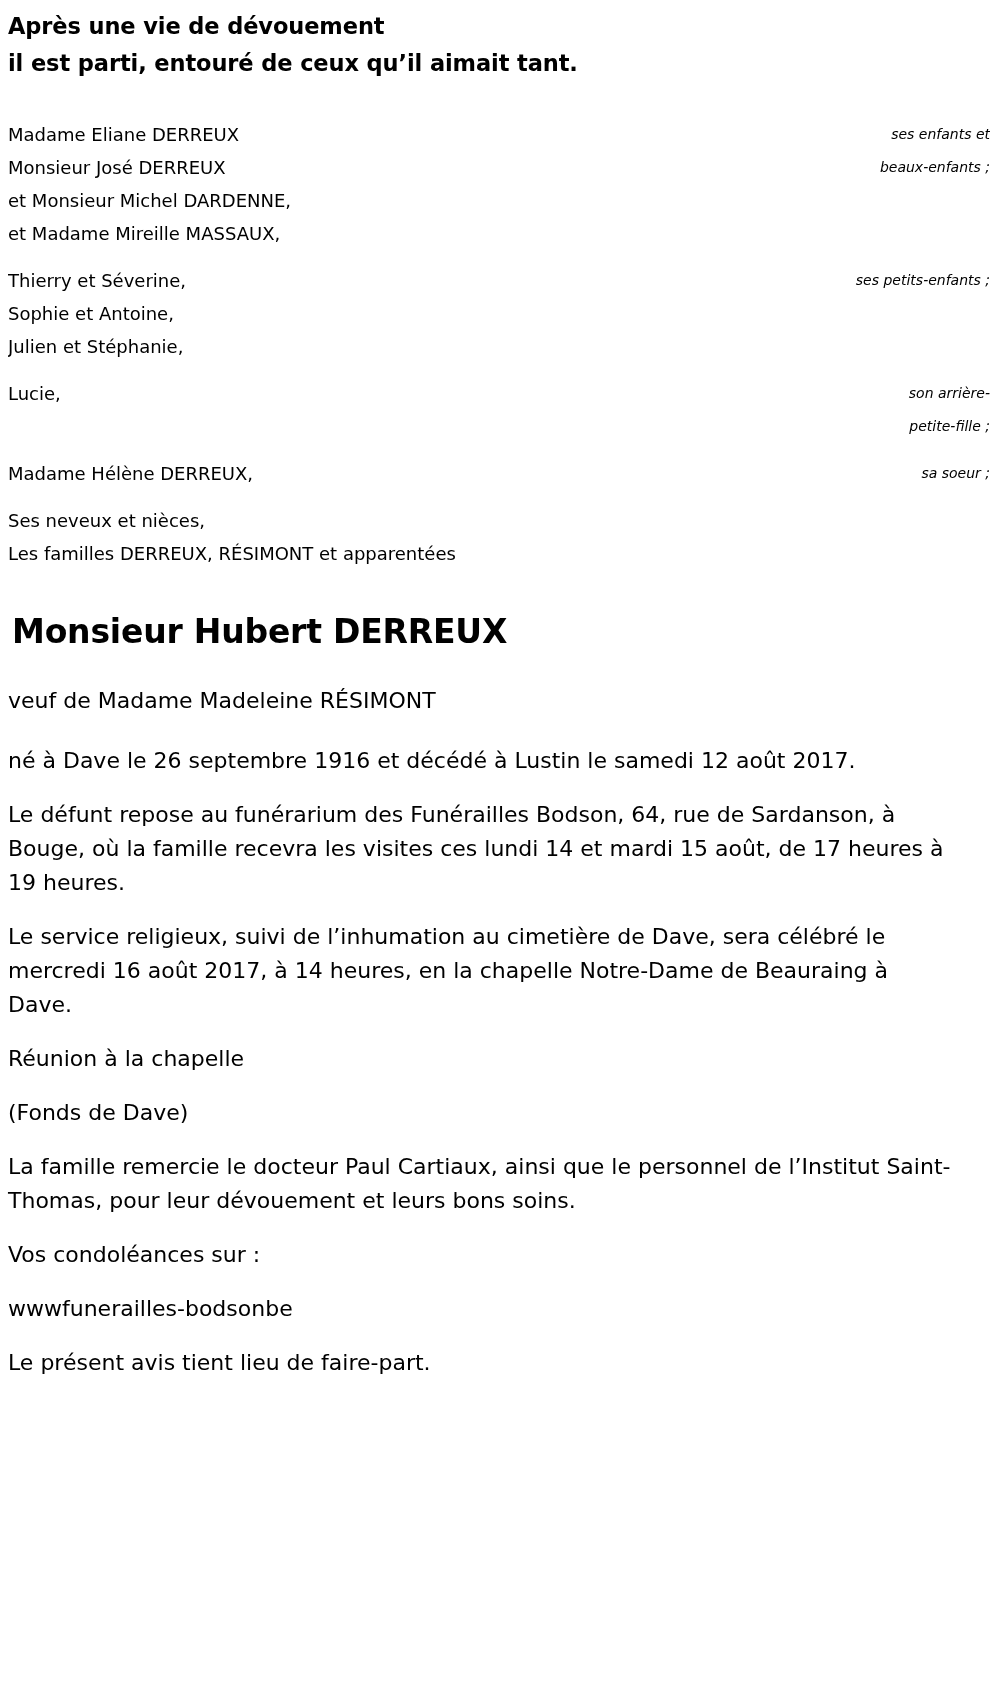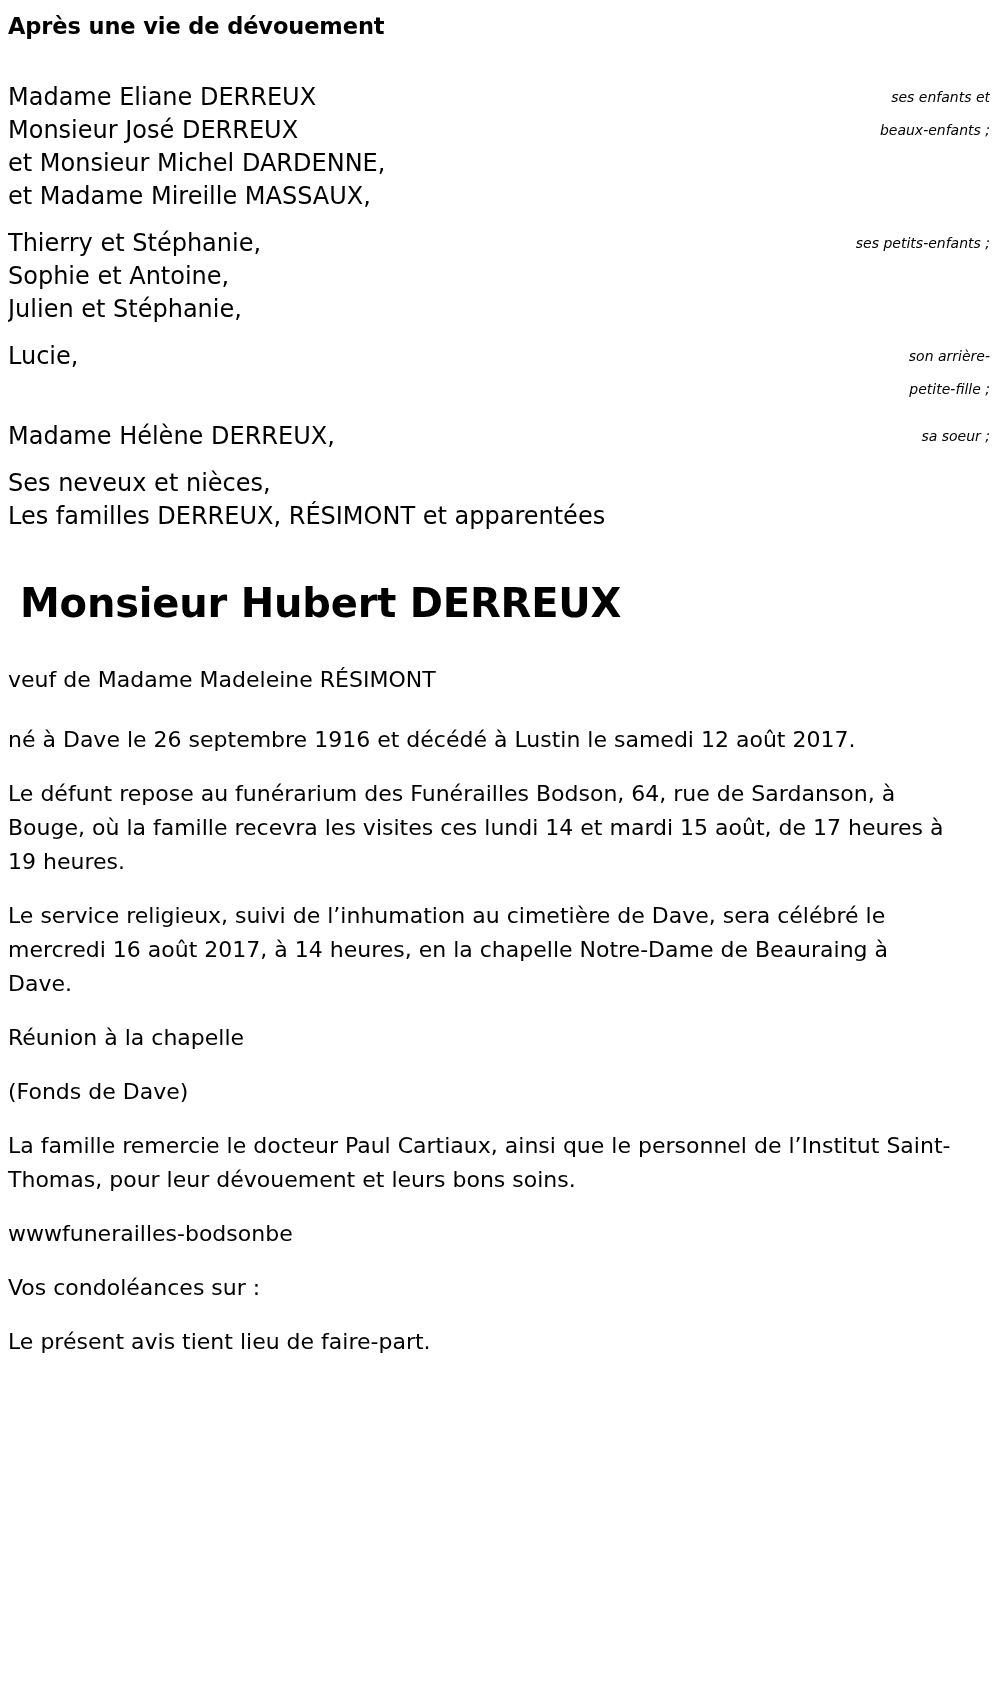--- a/index.html
+++ b/index.html
@@ -32,21 +32,21 @@
   .verse-line {
     font-weight: bold;
     font-size: 22.5px;
     line-height: 37px;
     letter-spacing: -0.1px;
     white-space: nowrap;
   }
 
   
   .line {
-    font-size: 24px;
+    font-size: 18px;
     line-height: 33px;
     white-space: nowrap;
   }
 
   
   .rel-block {
     position: relative;
     overflow: hidden;
   }
   .rel-left {
@@ -65,43 +65,44 @@
 
   .clear { clear: both; }
 
   .gap-lg { height: 36px; }
   .gap-md { height: 26px; }
   .gap-sm { height: 14px; }
 
   
   .deceased-name {
     font-weight: bold;
-    font-size: 40px;
+    font-size: 33px;
     line-height: 44px;
     letter-spacing: -0.2px;
     white-space: nowrap;
-    margin: 12px;
+    margin: 4px;
   }
 
   
   .para {
     font-size: 22px;
     line-height: 34px;
     margin: 0;
     max-width: 950px;
   }
   .para + .para { margin-top: 20px; }
 </style>
 </head>
 <body>
 
 <div class="page">
 
   <div class="verse">
     <div class="verse-line">Après une vie de dévouement</div>
+    <div class="verse-line">il est parti, entouré de ceux qu’il aimait tant.</div>
   </div>
 
   <div class="gap-lg"></div>
 
   <div class="rel-block">
     <div class="rel-left">
       <div class="line">Madame Eliane DERREUX</div>
       <div class="line">Monsieur José DERREUX</div>
       <div class="line">et Monsieur Michel DARDENNE,</div>
       <div class="line">et Madame Mireille MASSAUX,</div>
@@ -110,21 +111,21 @@
       <span class="rel-line">ses enfants et</span>
       <span class="rel-line">beaux-enfants ;</span>
     </div>
     <div class="clear"></div>
   </div>
 
   <div class="gap-sm"></div>
 
   <div class="rel-block">
     <div class="rel-left">
-      <div class="line">Thierry et Stéphanie,</div>
+      <div class="line">Thierry et Séverine,</div>
       <div class="line">Sophie et Antoine,</div>
       <div class="line">Julien et Stéphanie,</div>
     </div>
     <div class="rel-right">
       <span class="rel-line">ses petits-enfants ;</span>
     </div>
     <div class="clear"></div>
   </div>
 
   <div class="gap-sm"></div>
@@ -169,18 +170,18 @@
 
   <div class="gap-md"></div>
 
   <div>
     <p class="para">né à Dave le 26 septembre 1916 et décédé à Lustin le samedi 12 août 2017.</p>
     <p class="para">Le défunt repose au funérarium des Funérailles Bodson, 64, rue de Sardanson, à Bouge, où la famille recevra les visites ces lundi 14 et mardi 15 août, de 17 heures à 19 heures.</p>
     <p class="para">Le service religieux, suivi de l’inhumation au cimetière de Dave, sera célébré le mercredi 16 août 2017, à 14 heures, en la chapelle Notre-Dame de Beauraing à Dave.</p>
     <p class="para">Réunion à la chapelle</p>
     <p class="para">(Fonds de Dave)</p>
     <p class="para">La famille remercie le docteur Paul Cartiaux, ainsi que le personnel de l’Institut Saint-Thomas, pour leur dévouement et leurs bons soins.</p>
+    <p class="para">Vos condoléances sur :</p>
     <p class="para">wwwfunerailles-bodsonbe</p>
-    <p class="para">Vos condoléances sur :</p>
     <p class="para">Le présent avis tient lieu de faire-part.</p>
   </div>
 
 </div>
 
 </body></html>

